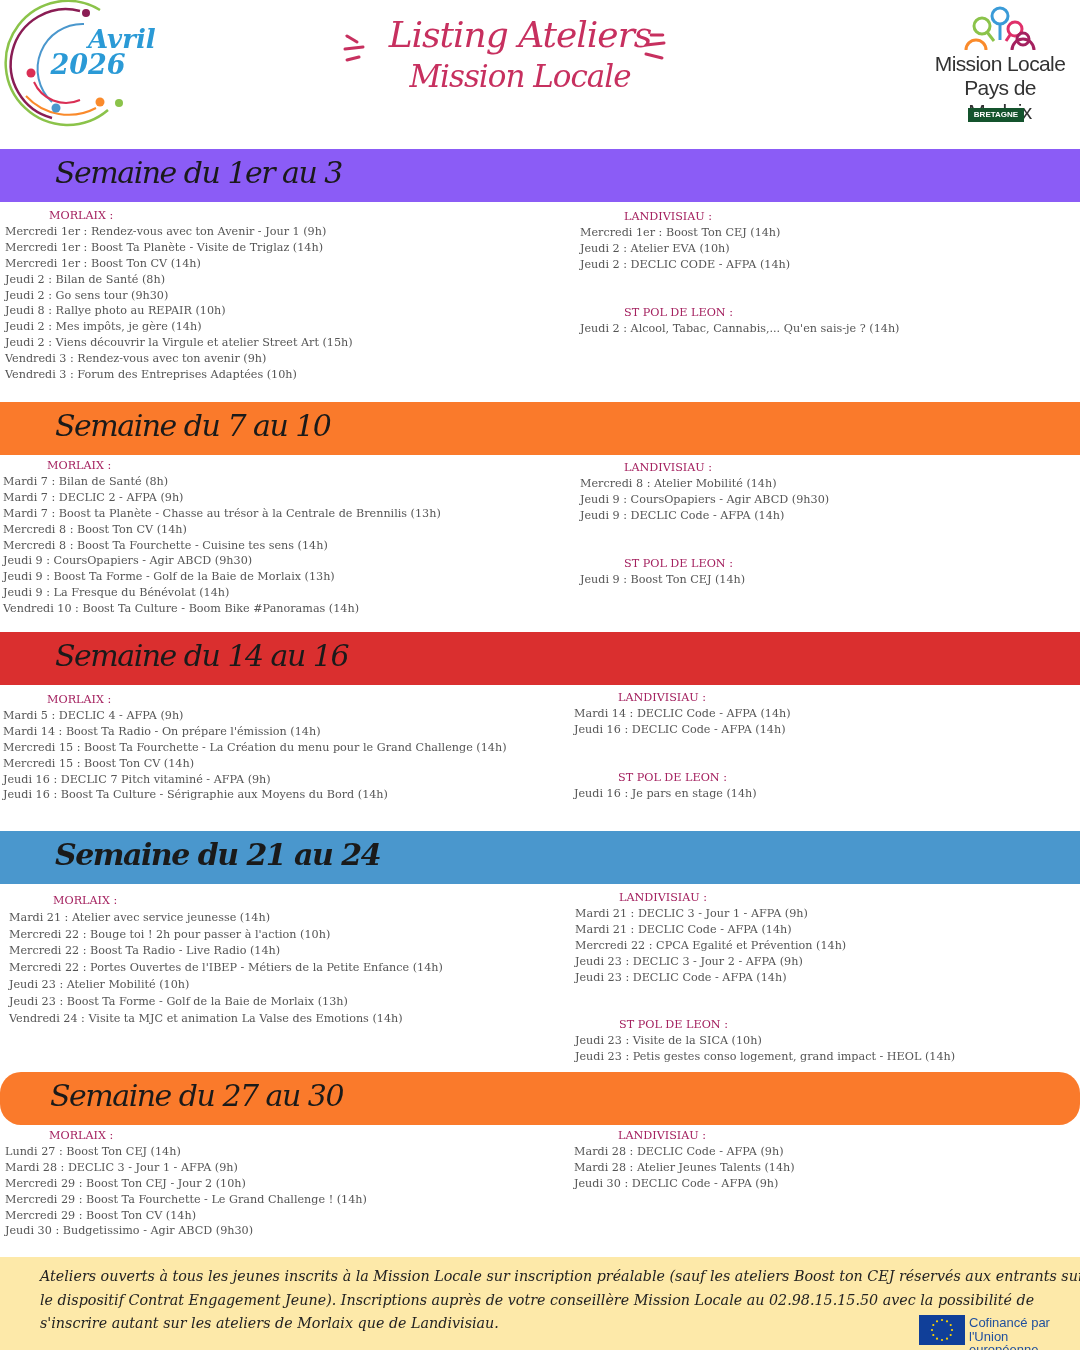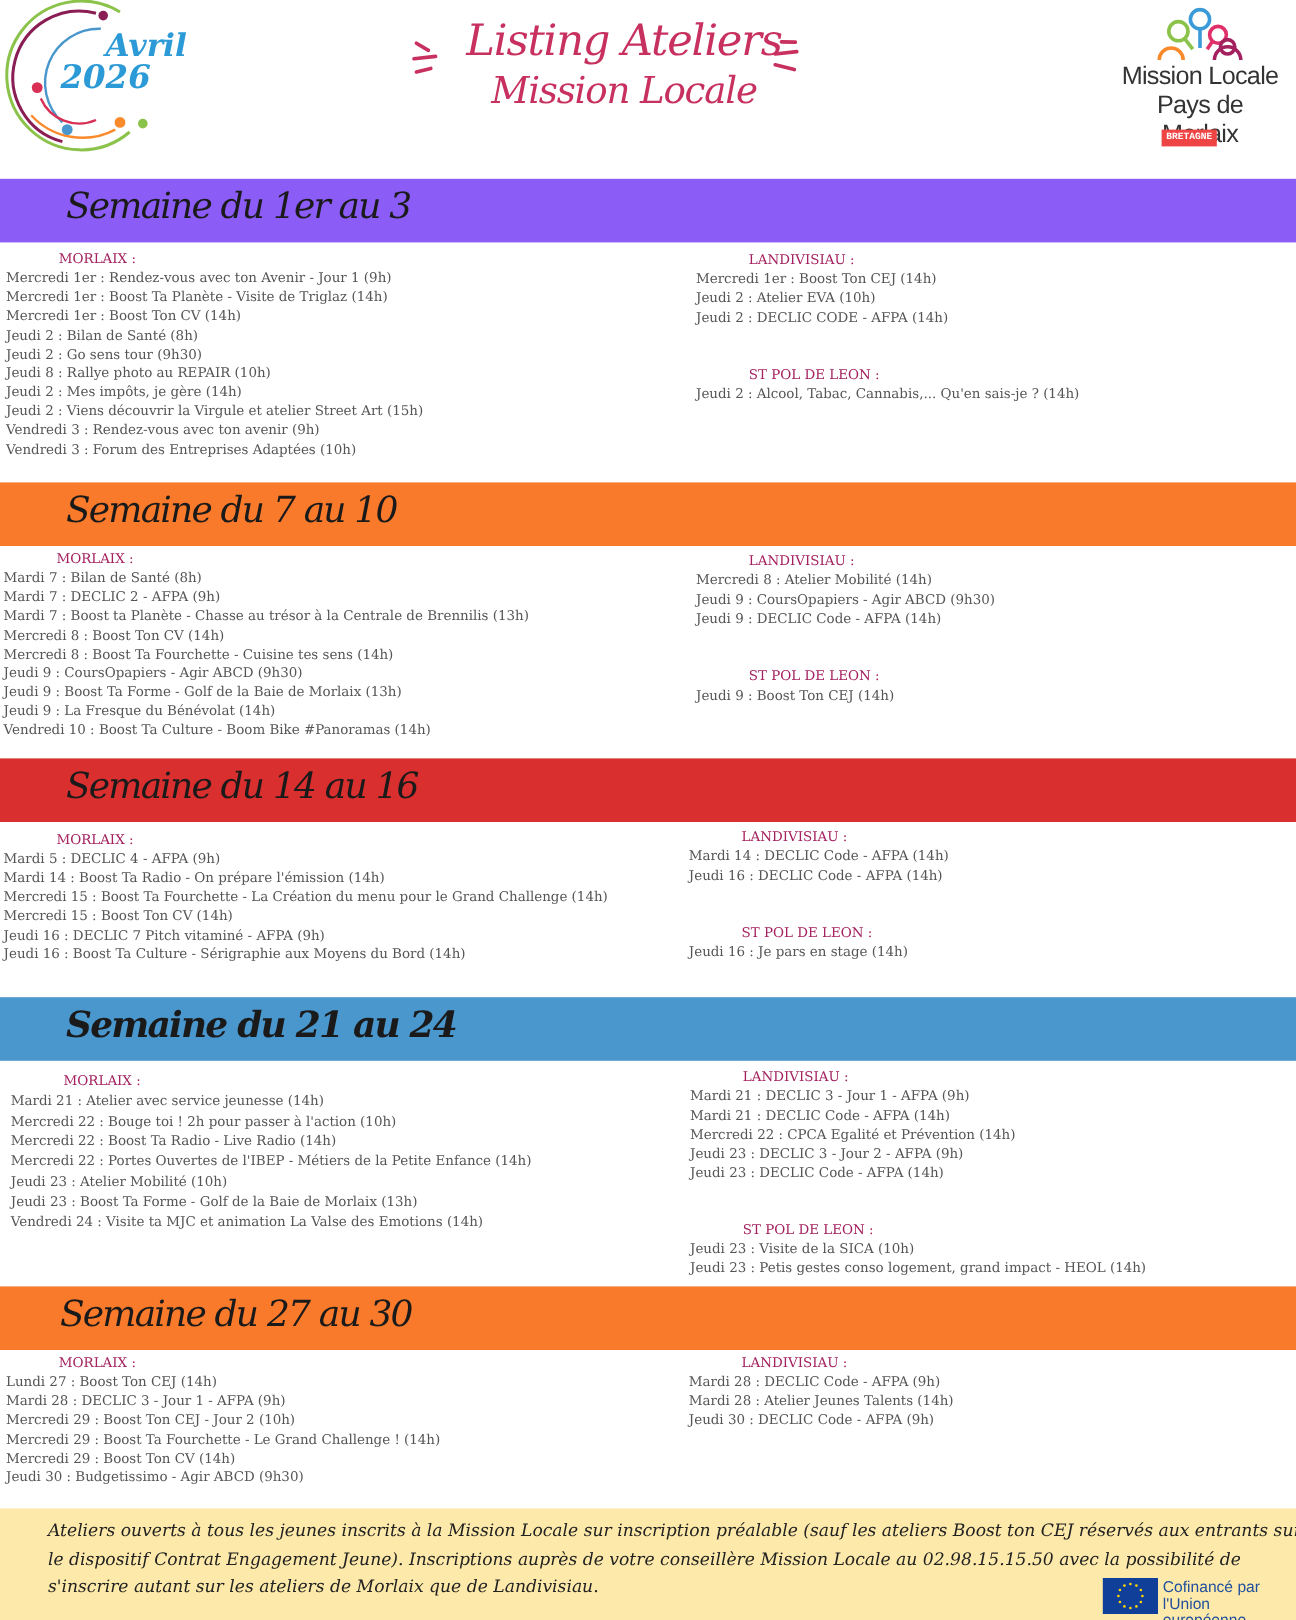--- a/index.html
+++ b/index.html
@@ -8,21 +8,21 @@
   .avril-logo { position:absolute; left:0; top:0; width:130px; height:135px; }
   .avril-text { position:absolute; left:48px; top:26px; width:80px; text-align:center; color:#2b9ad6; font-family:"DejaVu Serif", serif; font-weight:bold; font-style:italic; line-height:26px; }
   .avril-text .l1 { font-size:26px; display:block;margin-left:40px; }
   .avril-text .l2 { font-size:27px; display:block; }
   .title { position:absolute; left:380px; top:14px; width:280px; text-align:center; color:#c7305f; font-family:"DejaVu Serif", serif; font-style:italic; font-weight:normal; }
   .title .t1 { display:block; font-size:36px; line-height:42px; letter-spacing:-1px; }
   .title .t2 { display:block; font-size:31px; line-height:40px; letter-spacing:-1px; }
   .spark { position:absolute; width:24px; height:36px; }
   .ml-logo { position:absolute; left:930px; top:6px; width:140px; height:120px; text-align:center; }
   .ml-logo .name { position:absolute; left:0; top:46px; width:140px; font-family:"Liberation Sans", sans-serif; font-size:21px; line-height:24px; color:#333; letter-spacing:-0.6px; }
-  .ml-logo .badge { position:absolute; left:38px; top:102px; width:46px; height:14px; background:#ef4444; color:#fff; font-family:Liberation Mono, monospace; font-weight:bold; font-size:8px; line-height:14px; }
+  .ml-logo .badge { position:absolute; left:38px; top:102px; width:56px; height:14px; background:#14532d; color:#fff; font-family:Liberation Sans, sans-serif; font-weight:bold; font-size:8px; line-height:14px; }
 
   .week-bar { position:absolute; left:0; width:1080px; height:53px; }
   .week-bar .wt { position:absolute; left:55px; top:6px; font-family:"DejaVu Serif", serif; font-style:italic; font-size:30px; color:#1a1a1a; letter-spacing:-1.5px; }
 
   .col { position:absolute; font-family:"DejaVu Serif", serif; font-size:11.2px; line-height:15.9px; color:#555; }
   .loc { color:#a4215f; display:block;margin-left:44px; }
   .ev { display:block; white-space:nowrap; }
   .gap { display:block; height:32px; }
 
   .footer { position:absolute; left:0; top:1257px; width:1080px; height:93px; background:#fde9a9; }
@@ -180,21 +180,21 @@
   <span class="ev">Mardi 21 : DECLIC Code - AFPA (14h)</span>
   <span class="ev">Mercredi 22 : CPCA Egalité et Prévention (14h)</span>
   <span class="ev">Jeudi 23 : DECLIC 3 - Jour 2 - AFPA (9h)</span>
   <span class="ev">Jeudi 23 : DECLIC Code - AFPA (14h)</span>
   <span class="gap"></span>
   <span class="loc">ST POL DE LEON :</span>
   <span class="ev">Jeudi 23 : Visite de la SICA (10h)</span>
   <span class="ev">Jeudi 23 : Petis gestes conso logement, grand impact - HEOL (14h)</span>
 </div>
 
-<div class="week-bar" style="top:1072px;background:#fa7a2b;">
+<div class="week-bar" style="top:1072px;background:#fa7a2b;border-radius:21px;">
   <span class="wt" style="left:50px;">Semaine du 27 au 30</span>
 </div>
 <div class="col" style="left:5px;top:1128px;">
   <span class="loc">MORLAIX :</span>
   <span class="ev">Lundi 27 : Boost Ton CEJ (14h)</span>
   <span class="ev">Mardi 28 : DECLIC 3 - Jour 1 - AFPA (9h)</span>
   <span class="ev">Mercredi 29 : Boost Ton CEJ - Jour 2 (10h)</span>
   <span class="ev">Mercredi 29 : Boost Ta Fourchette - Le Grand Challenge ! (14h)</span>
   <span class="ev">Mercredi 29 : Boost Ton CV (14h)</span>
   <span class="ev">Jeudi 30 : Budgetissimo - Agir ABCD (9h30)</span>

